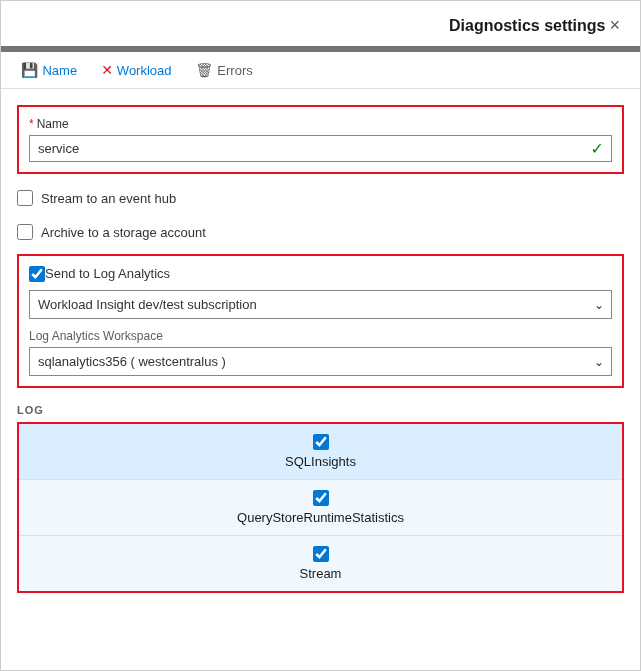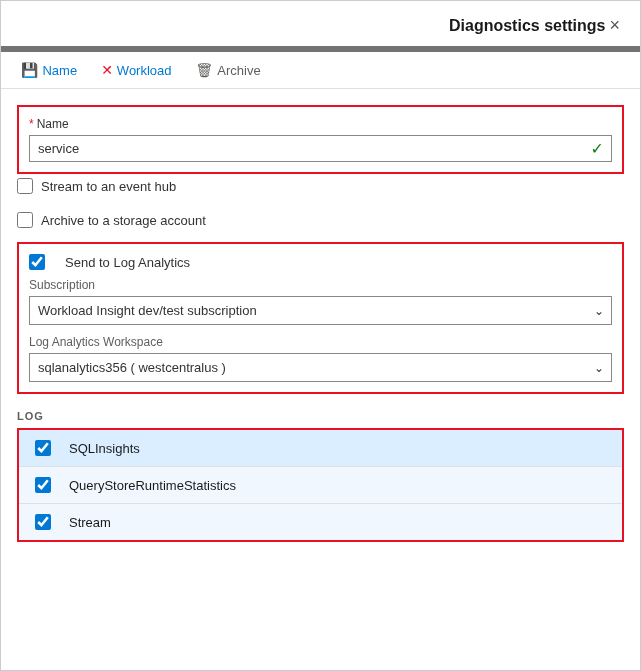--- a/index.html
+++ b/index.html
@@ -61,20 +61,21 @@
     }
     .toolbar-btn.delete-btn {
       color: #605e5c;
     }
     .content {
       padding: 16px;
     }
     .section-highlight {
       border: 2px solid #e81123;
       padding: 10px 10px 10px 10px;
+      margin-bottom: 12px;
     }
     .field-label {
       font-size: 12px;
       color: #333;
       margin-bottom: 4px;
     }
     .required-star {
       color: #e81123;
       margin-right: 3px;
     }
@@ -157,41 +158,42 @@
     }
     .log-table-wrap {
       border: 2px solid #e81123;
     }
     .log-row {
       display: flex;
       align-items: center;
       padding: 10px 16px;
       border-bottom: 1px solid #e0e0e0;
       background: #f0f7fe;
-      gap: 18px;
+      gap: 4px;
+      flex-direction: column;
     }
     .log-row:last-child {
       border-bottom: none;
     }
     .log-row:first-child {
       background: #daeeff;
     }
     .log-row input[type="checkbox"] {
       width: 16px;
       height: 16px;
       accent-color: #0078d4;
     }
     .log-row-label {
       font-size: 13px;
       color: #1a1a1a;
     }
     .send-la-row {
       display: flex;
-      align-items: center;
-      gap: 20px;
+      align-items: flex-start;
+      gap: 0;
       margin-bottom: 8px;
     }
     .blue-checkbox {
       accent-color: #0078d4;
       width: 16px;
       height: 16px;
     }
   </style>
 </head>
 <body>
@@ -207,21 +209,21 @@
     <button class="toolbar-btn">
       <span class="icon">💾</span>
       <span>Name</span>
     </button>
     <button class="toolbar-btn">
       <span class="icon" style="color:#e81123;">✕</span>
       <span>Workload</span>
     </button>
     <button class="toolbar-btn delete-btn">
       <span class="icon">🗑</span>
-      <span>Archive</span>
+      <span>Errors</span>
     </button>
   </div>
 
   <div class="content">
 
     <div class="section-highlight">
       <div class="field-label">
         <span class="required-star">*</span><span>Name</span>
       </div>
       <div class="text-input-wrap">
@@ -240,21 +242,20 @@
       <label>Archive to a storage account</label>
     </div>
 
     <div class="section-log-analytics">
 
       <div class="send-la-row">
         <input type="checkbox" class="blue-checkbox" checked="" style="">
         <label>Send to Log Analytics</label>
       </div>
 
-      <div class="subsection-label">Subscription</div>
       <div class="dropdown-wrap">
         <select><option>Workload Insight dev/test subscription</option></select>
         <span class="dropdown-arrow">⌄</span>
       </div>
 
       <div class="subsection-label" style="margin-top:10px;">Log Analytics Workspace</div>
       <div class="dropdown-wrap">
         <select><option>sqlanalytics356 ( westcentralus )</option></select>
         <span class="dropdown-arrow">⌄</span>
       </div>

